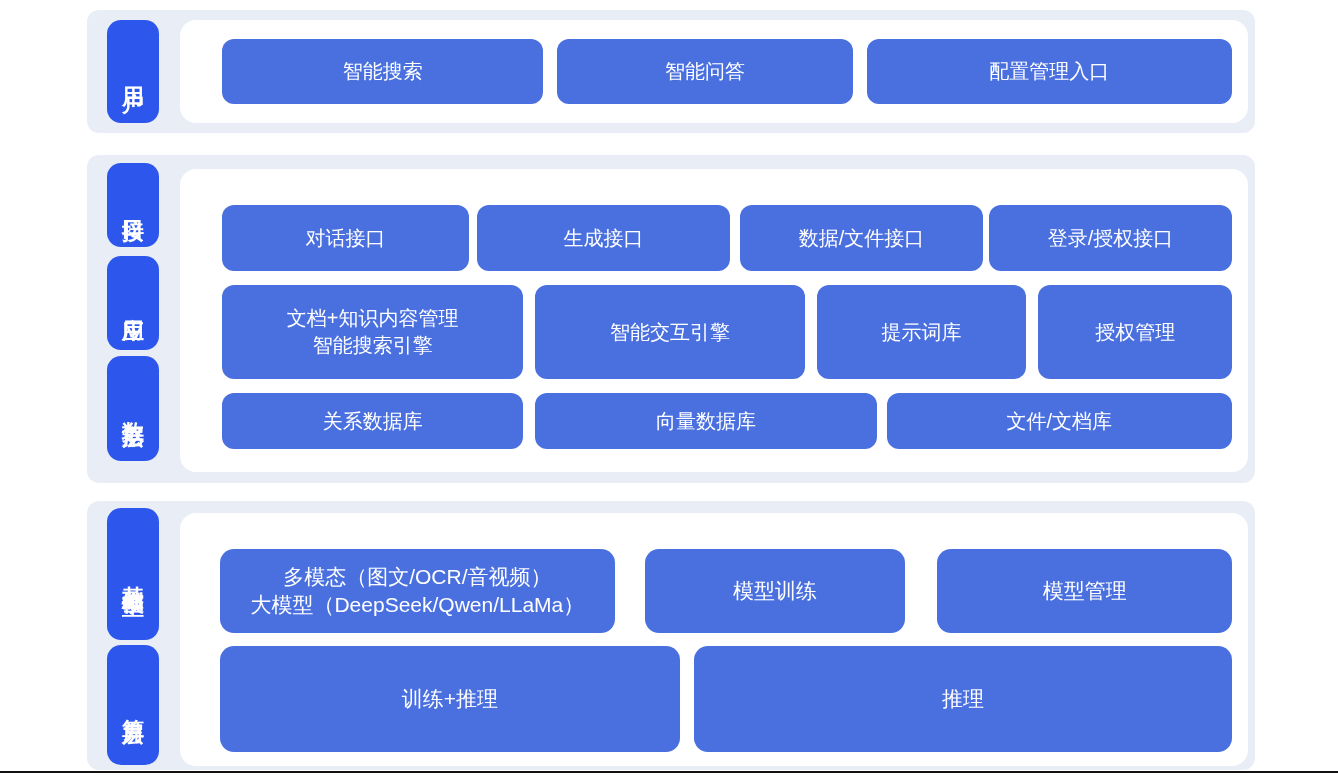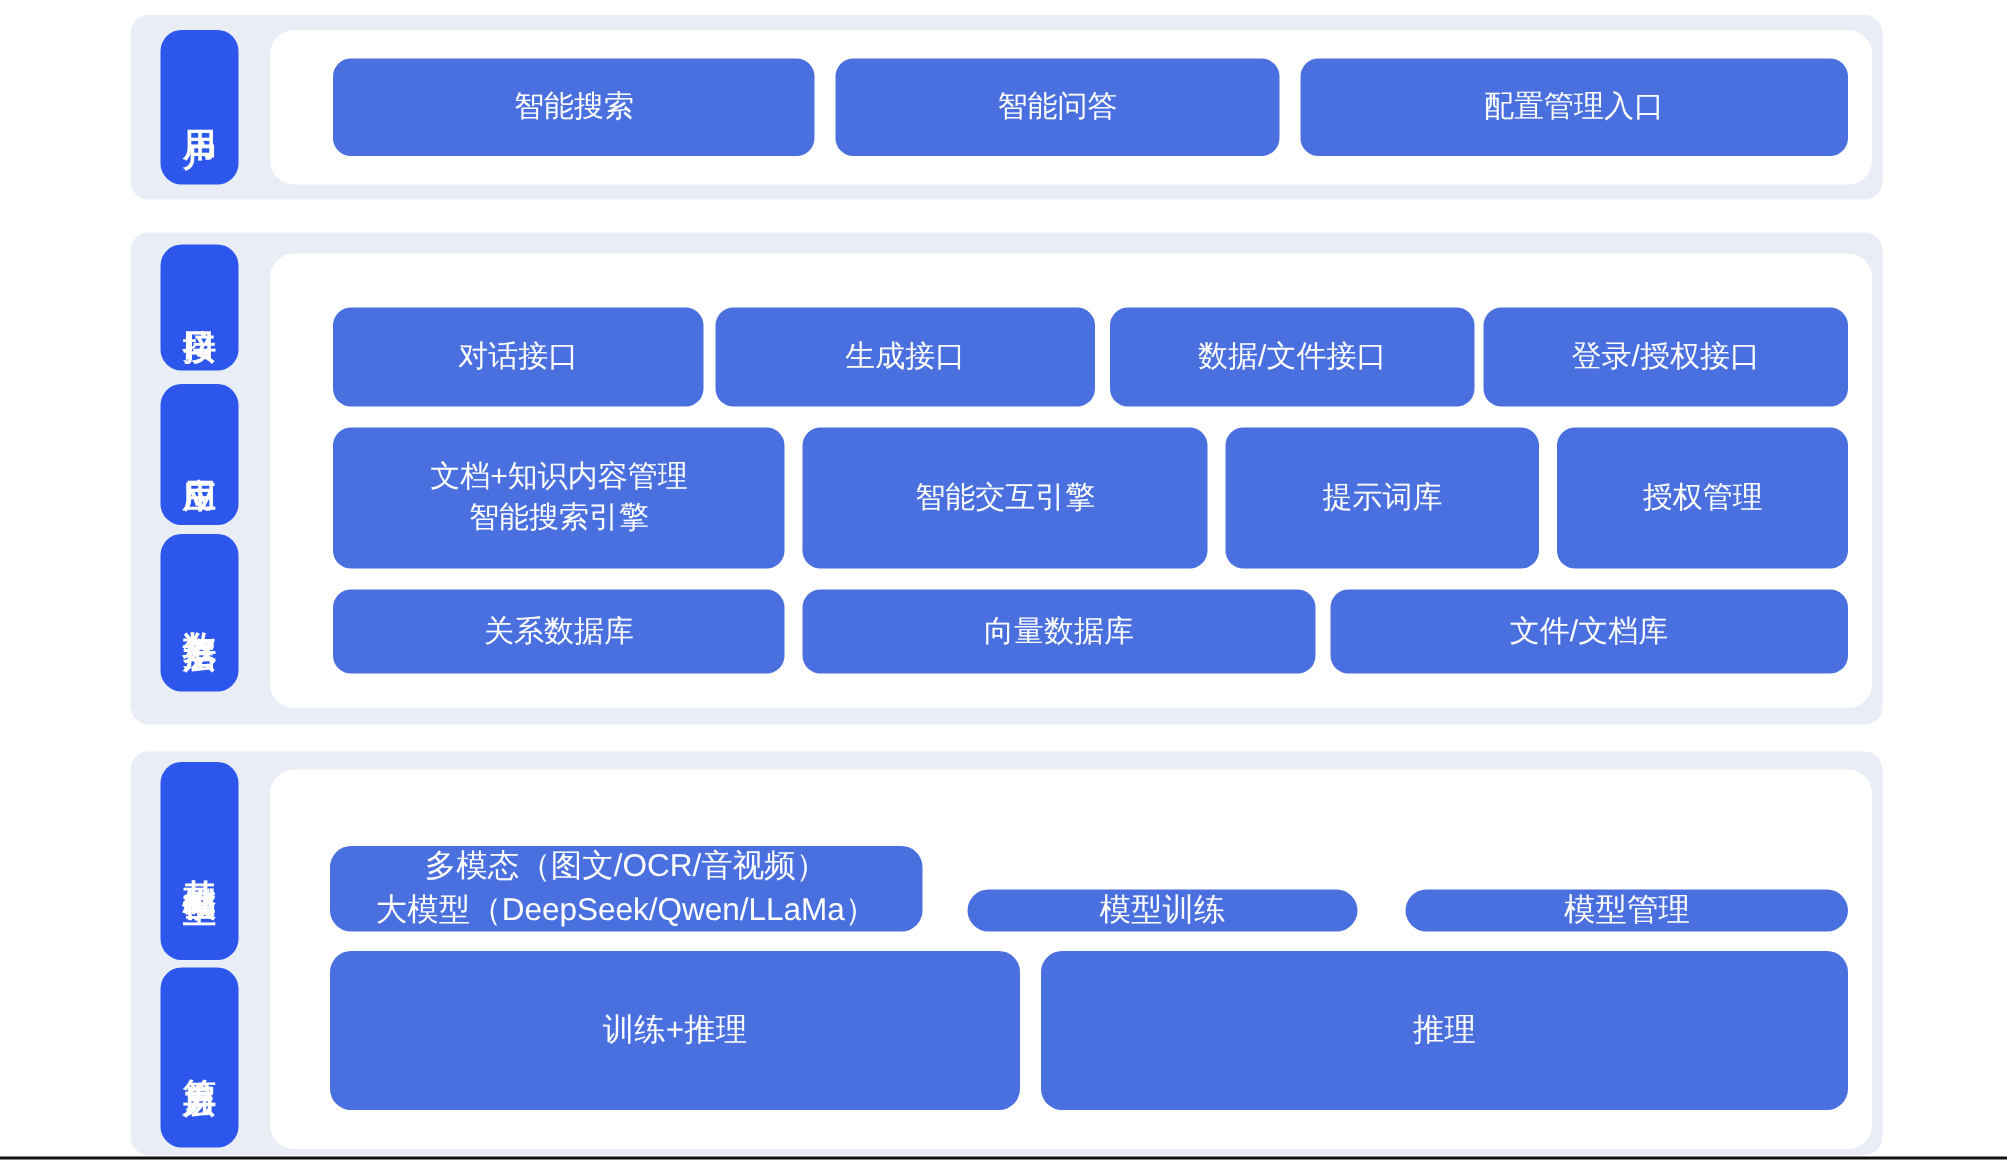--- a/index.html
+++ b/index.html
@@ -143,21 +143,21 @@
   <div class="band" style="top:501px;height:269px;">
     <div class="rail">
       <div class="pill" style="height:132px;margin-top:7px;">
         <span>基础模型</span>
       </div>
       <div class="pill" style="height:120px;margin-top:5px;">
         <span>算力层</span>
       </div>
     </div>
     <div class="panel" style="margin:12px 7px 4px 0;">
-      <div class="row" style="height:84px;margin-top:24px;align-items:flex-end;">
+      <div class="row" style="height:84px;margin-top:36px;">
         <div class="node big" style="flex:1 1 394px;margin-left:-2px;">多模态（图文/OCR/音视频）
 大模型（DeepSeek/Qwen/LLaMa）</div>
         <div class="node big" style="flex:1 1 260px;margin-left:30px;">模型训练</div>
         <div class="node big" style="flex:1 1 294px;margin-left:32px;">模型管理</div>
       </div>
       <div class="row" style="height:106px;margin-top:13px;">
         <div class="node big" style="flex:1 1 460px;margin-left:-2px;text-align:right;">训练+推理</div>
         <div class="node big" style="flex:1 1 538px;margin-left:14px;">推理</div>
       </div>
     </div>

